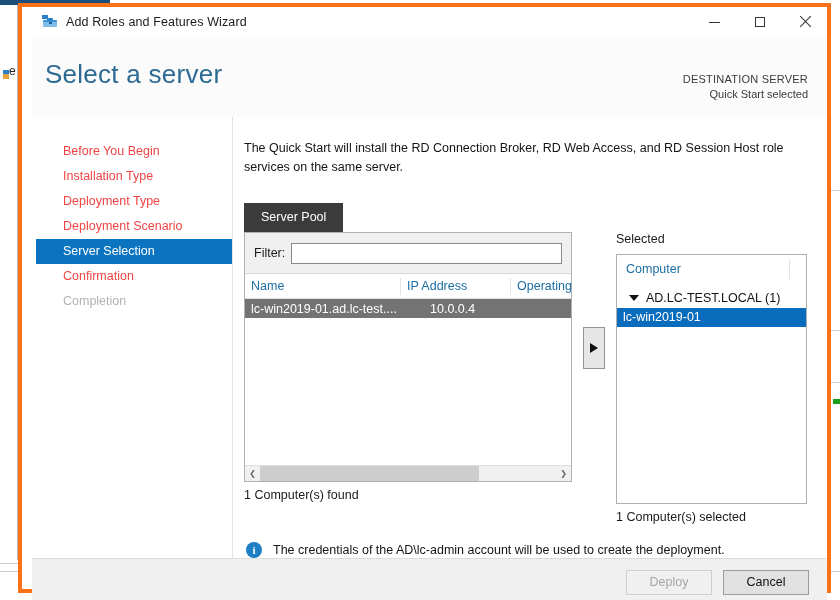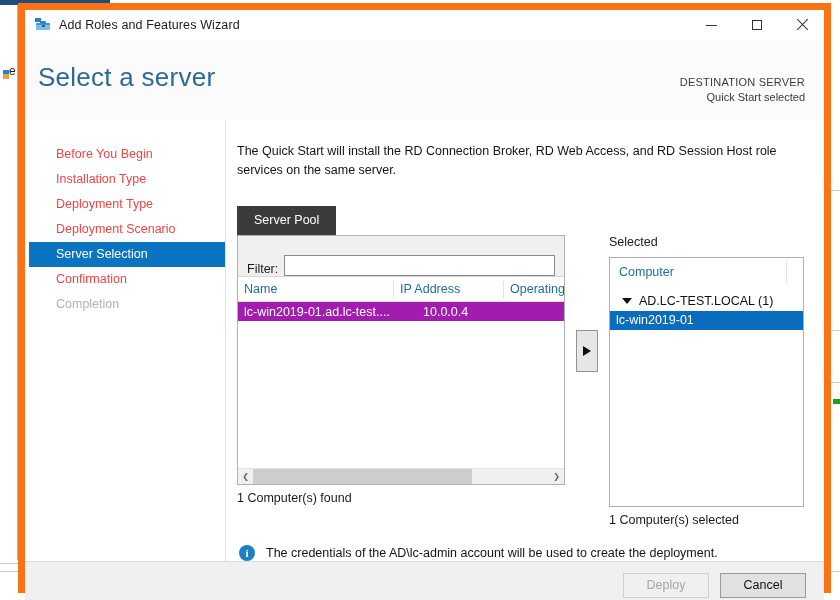--- a/index.html
+++ b/index.html
@@ -65,24 +65,25 @@
   }
 
   
   #wizard {
     position: absolute;
     left: 18px;
     top: 3px;
     width: 813px;
     height: 590px;
     background: #ffffff;
-    border: 7px solid #f97316;
+    border: 4px solid #f97316;
     box-sizing: border-box;
     display: flex;
     flex-direction: column;
+    padding-left: 10px;
   }
 
   
   .titlebar {
     height: 30px;
     flex: 0 0 30px;
     display: flex;
     align-items: center;
     background: #ffffff;
     position: relative;
@@ -244,21 +245,21 @@
     width: 328px;
     height: 250px;
     display: flex;
     flex-direction: column;
   }
   .filter-row {
     background: #f0f0f0;
     height: 41px;
     flex: 0 0 41px;
     display: flex;
-    align-items: flex-end;
+    align-items: center;
     padding: 0 9px;
     border-bottom: 1px solid #d8d8d8;
     box-sizing: border-box;
   }
   .filter-label {
     font-size: 12.5px;
     color: #1a1a1a;
     margin-right: 6px;
   }
   .filter-input {
@@ -304,21 +305,21 @@
   }
   .grid-row {
     display: flex;
     height: 19px;
     align-items: center;
     font-size: 12.5px;
     cursor: default;
     white-space: nowrap;
   }
   .grid-row.selected {
-    background: #a21caf;
+    background: #737373;
     color: #ffffff;
   }
   .cell { padding-left: 6px; box-sizing: border-box; overflow: hidden; }
   .cell.c1 { flex: 0 0 155px; }
   .cell.c2 { flex: 0 0 110px; margin-left: 24px; }
   .cell.c3 { flex: 0 0 80px; }
 
   .hscroll {
     flex: 0 0 15px;
     height: 15px;

